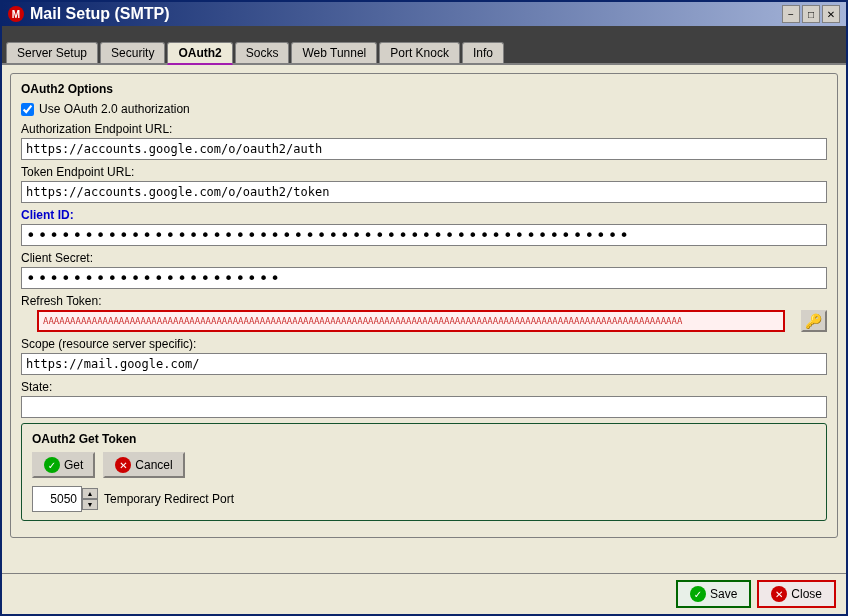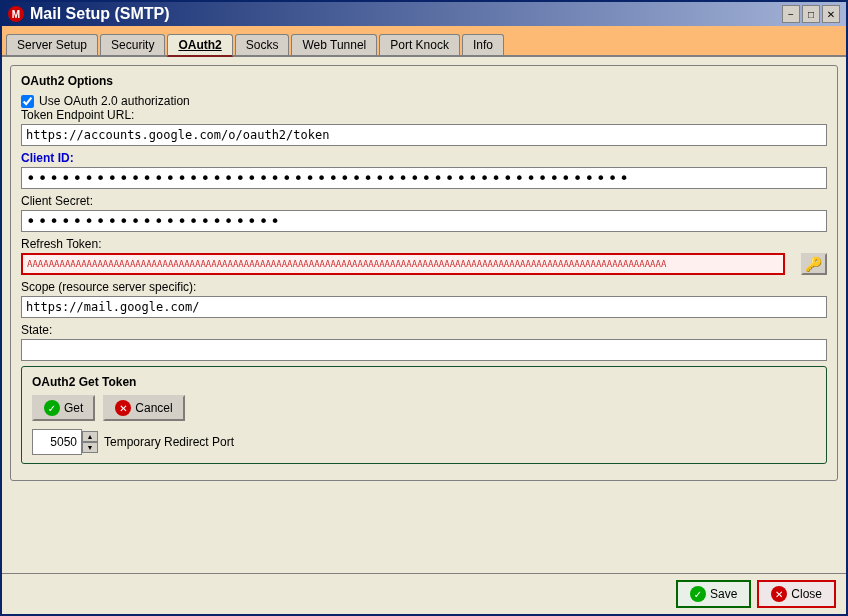--- a/index.html
+++ b/index.html
@@ -64,43 +64,42 @@
       background: #d4d0c8;
       border: 1px solid #808080;
       display: flex;
       align-items: center;
       justify-content: center;
       font-size: 10px;
       cursor: pointer;
       color: black;
     }
     .tab-bar {
-      background: #fdba74;
-      display: flex;
-      padding: 8px 4px 0 4px;
+      background: #404040;
+      display: flex;
+      padding: 16px 4px 0 4px;
       border-bottom: 2px solid #808080;
       flex-shrink: 0;
     }
     .tab {
       padding: 3px 10px;
       border: 1px solid #808080;
       border-bottom: none;
       background: #d4d0c8;
       cursor: pointer;
       font-size: 12px;
       margin-right: 2px;
       border-radius: 3px 3px 0 0;
     }
     .tab.active {
       background: #ece9d8;
-      border-bottom: 2px solid #7f1d1d;
+      border-bottom: 2px solid #a21caf;
       margin-bottom: -2px;
       font-weight: bold;
       z-index: 1;
-      text-decoration: underline;
     }
     .content {
       flex: 1;
       padding: 8px;
       overflow-y: auto;
       background: #ece9d8;
     }
     .group-box {
       border: 1px solid #808080;
       border-radius: 3px;
@@ -134,39 +133,41 @@
       font-size: 12px;
       font-family: monospace;
     }
     .form-input.red-border {
       border: 2px solid #cc0000;
     }
     .form-input-row {
       display: flex;
       gap: 16px;
       align-items: center;
+      margin-left: 16px;
     }
     .form-input-row .form-input {
       flex: 1;
     }
     .key-btn {
       width: 26px;
       height: 22px;
       background: #d4d0c8;
       border: 2px outset #d4d0c8;
       cursor: pointer;
       display: flex;
       align-items: center;
       justify-content: center;
       font-size: 14px;
     }
     .checkbox-row {
       display: flex;
       align-items: center;
       gap: 5px;
+      margin-bottom: 6px;
     }
     .checkbox-row input[type="checkbox"] {
       width: 13px;
       height: 13px;
     }
     .inner-group {
       border: 1px solid #14532d;
       border-radius: 3px;
       padding: 8px 10px;
       margin-bottom: 8px;
@@ -322,20 +323,24 @@
 
   <div class="content">
     <div class="group-box">
       <div class="group-title">OAuth2 Options</div>
 
       <div class="checkbox-row">
         <input type="checkbox" checked="" style="">
         <label>Use OAuth 2.0 authorization</label>
       </div>
 
+      <div class="form-row">
+        <label class="form-label">Authorization Endpoint URL:</label>
+        <input type="text" class="form-input" value="https://accounts.google.com/o/oauth2/auth" style="">
+      </div>
 
       <div class="form-row">
         <label class="form-label">Token Endpoint URL:</label>
         <input type="text" class="form-input" value="https://accounts.google.com/o/oauth2/token" style="">
       </div>
 
       <div class="form-row">
         <label class="form-label blue">Client ID:</label>
         <input type="text" class="form-input" style="font-size: 16px; letter-spacing: 2px;" value="••••••••••••••••••••••••••••••••••••••••••••••••••••">
       </div>

